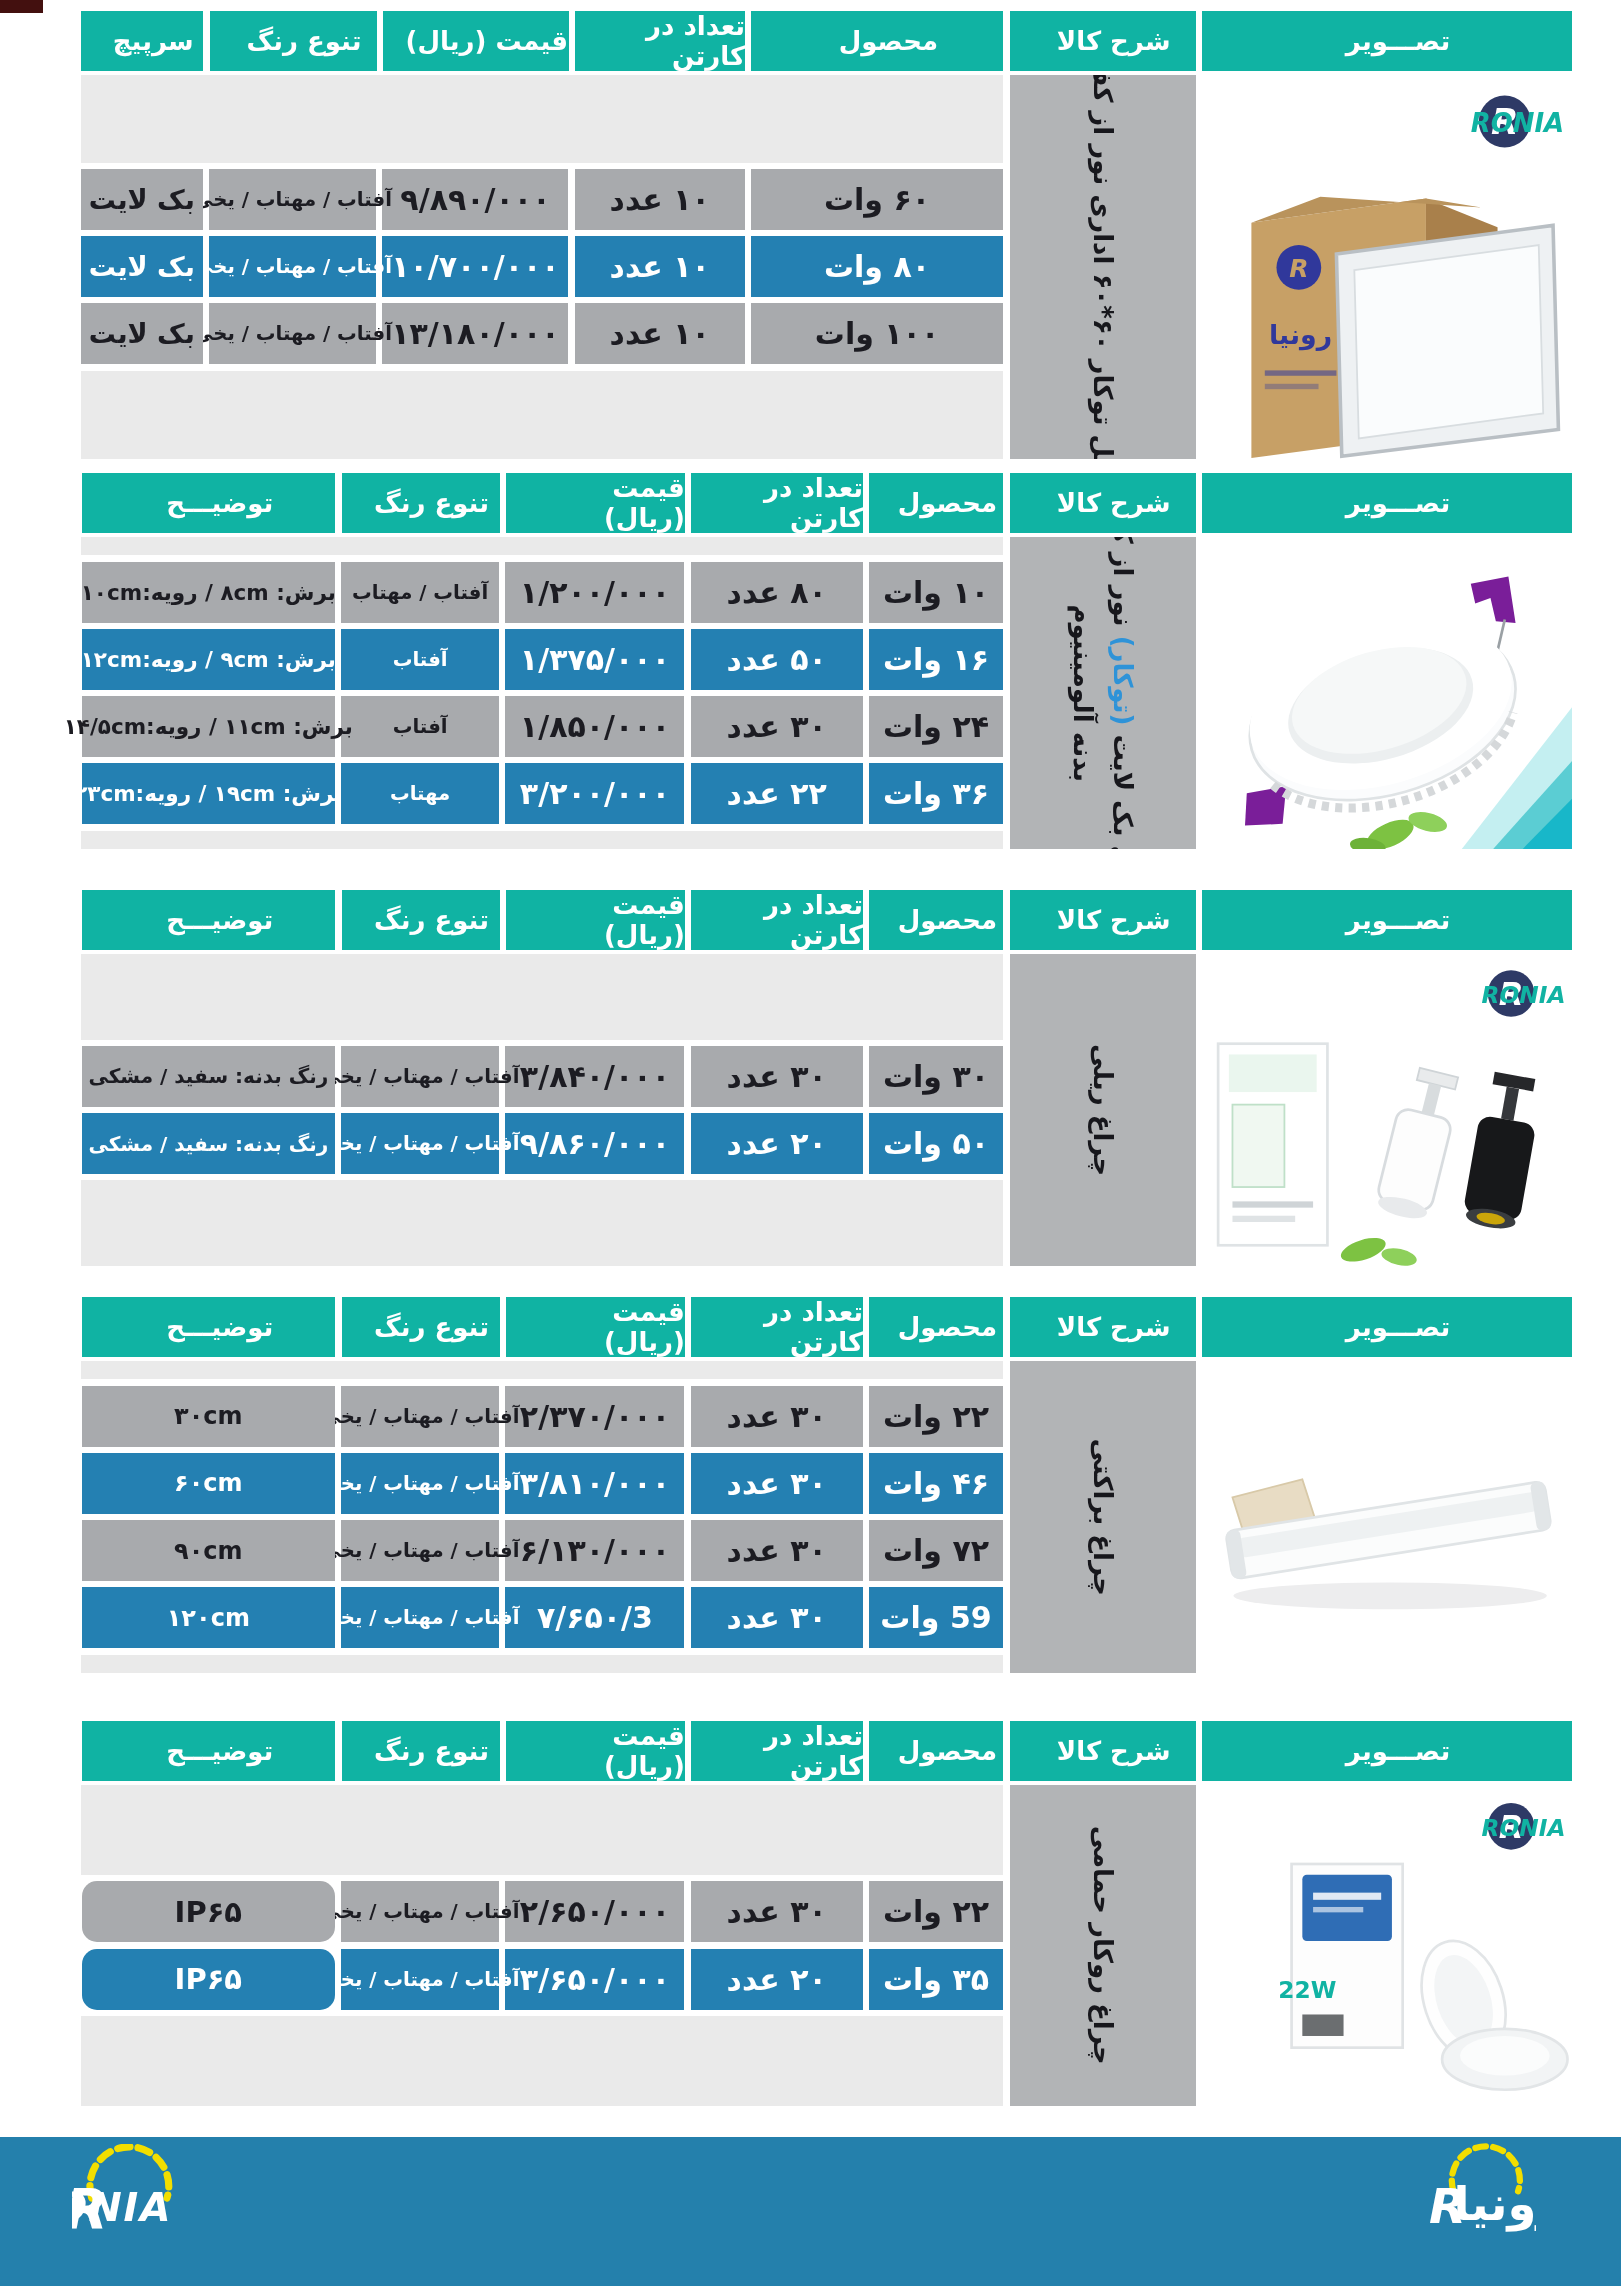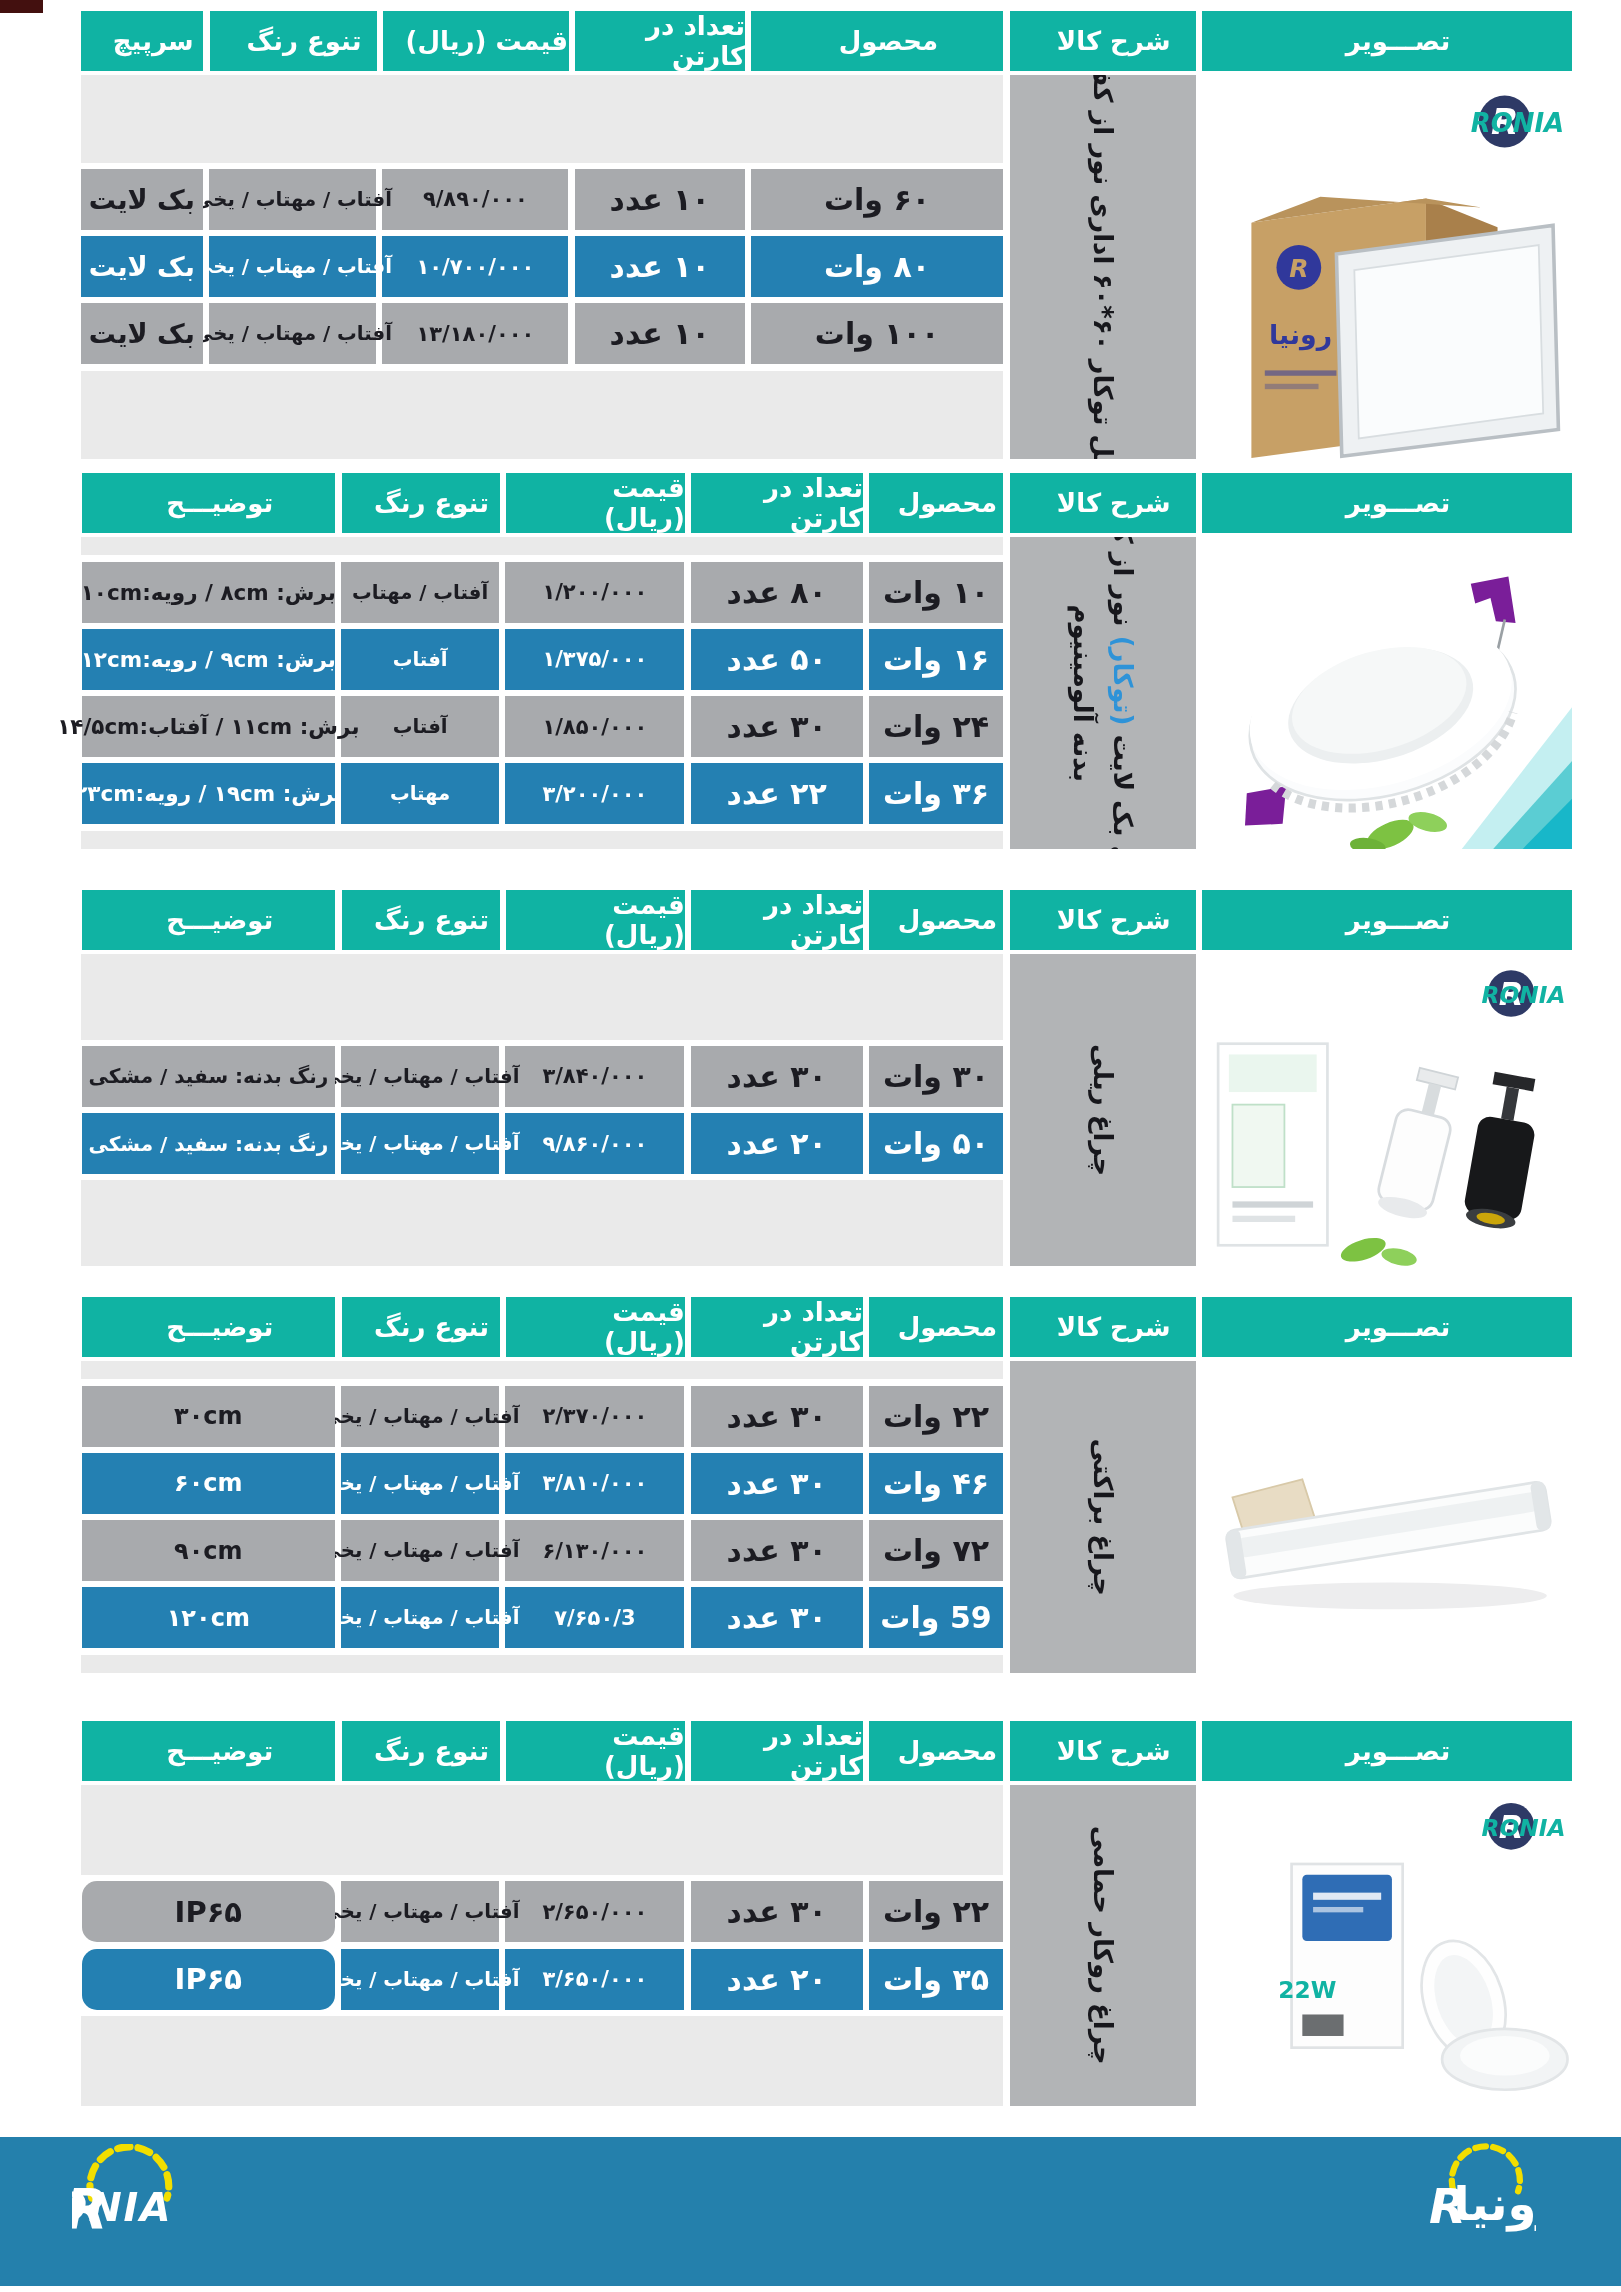--- a/index.html
+++ b/index.html
@@ -18,21 +18,21 @@
   .filler{flex:1;background:#eaeaea;}
   .filler.top{margin-bottom:6.3px;}
   .filler.bottom{margin-top:6.3px;}
   .row{display:grid;grid-template-columns:var(--rowCols);gap:6.3px;height:61px;margin-bottom:6.3px;direction:rtl;}
   .row:last-child{margin-bottom:0;}
   .cell{display:flex;align-items:center;justify-content:center;white-space:nowrap;}
   .row.gray .cell{background:#a8aaad;color:#1c1c22;}
   .row.blue .cell{background:#2480b2;color:#ffffff;}
   .c-product{font-size:30px;font-weight:bold;}
   .c-qty{font-size:30px;font-weight:bold;}
-  .c-price{font-size:21px;font-weight:bold;letter-spacing:0.9px;}
+  .c-price{font-size:30px;font-weight:bold;letter-spacing:0.9px;}
   .c-colors{font-size:19.7px;font-weight:bold;}
   .c-extra{font-size:21.5px;font-weight:bold;}
   .t1 .c-extra{font-size:27px;}
   .t3 .c-extra{font-size:20px;}
   .t4 .c-extra{font-size:24px;}
   .t5 .c-extra{font-size:29px;border-radius:15px;}
 
   .desc-zone{position:absolute;right:376px;width:186px;height:100%;background:#b2b4b6;
              display:flex;align-items:center;justify-content:center;overflow:hidden;}
   .vtext{transform:rotate(90deg);white-space:nowrap;text-align:center;color:#17171c;
@@ -146,21 +146,21 @@
               <div class="cell c-qty">۵۰ عدد</div>
               <div class="cell c-price">۱/۳۷۵/۰۰۰</div>
               <div class="cell c-colors">آفتاب</div>
               <div class="cell c-extra">برش: ۹cm / رویه:۱۲cm</div>
             </div>
             <div class="row gray">
               <div class="cell c-product">۲۴ وات</div>
               <div class="cell c-qty">۳۰ عدد</div>
               <div class="cell c-price">۱/۸۵۰/۰۰۰</div>
               <div class="cell c-colors">آفتاب</div>
-              <div class="cell c-extra">برش: ۱۱cm / آفتاب:۱۴/۵cm</div>
+              <div class="cell c-extra">برش: ۱۱cm / رویه:۱۴/۵cm</div>
             </div>
             <div class="row blue">
               <div class="cell c-product">۳۶ وات</div>
               <div class="cell c-qty">۲۲ عدد</div>
               <div class="cell c-price">۳/۲۰۰/۰۰۰</div>
               <div class="cell c-colors">مهتاب</div>
               <div class="cell c-extra">برش: ۱۹cm / رویه:۲۳cm</div>
             </div>
           </div>
         <div class="filler bottom"></div>

